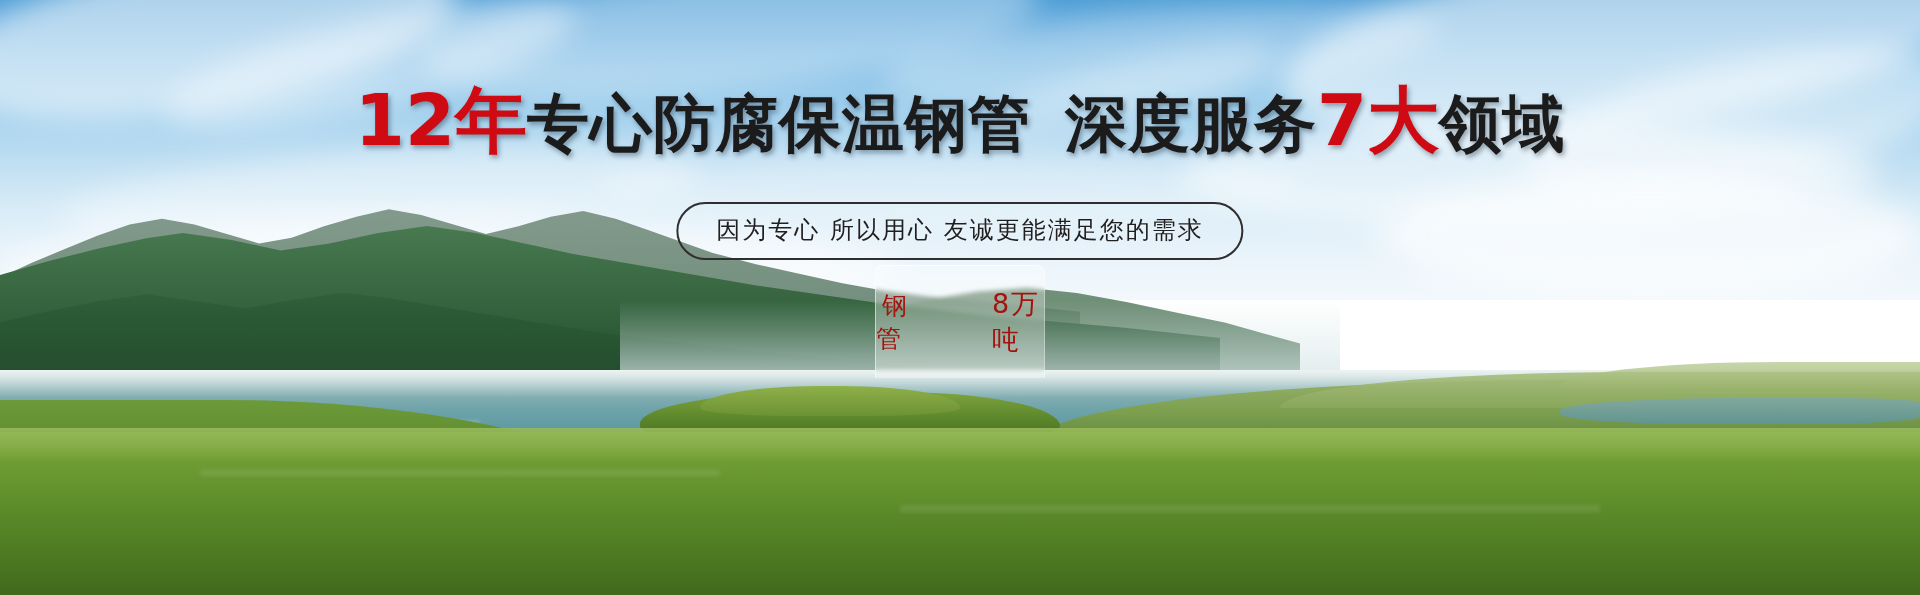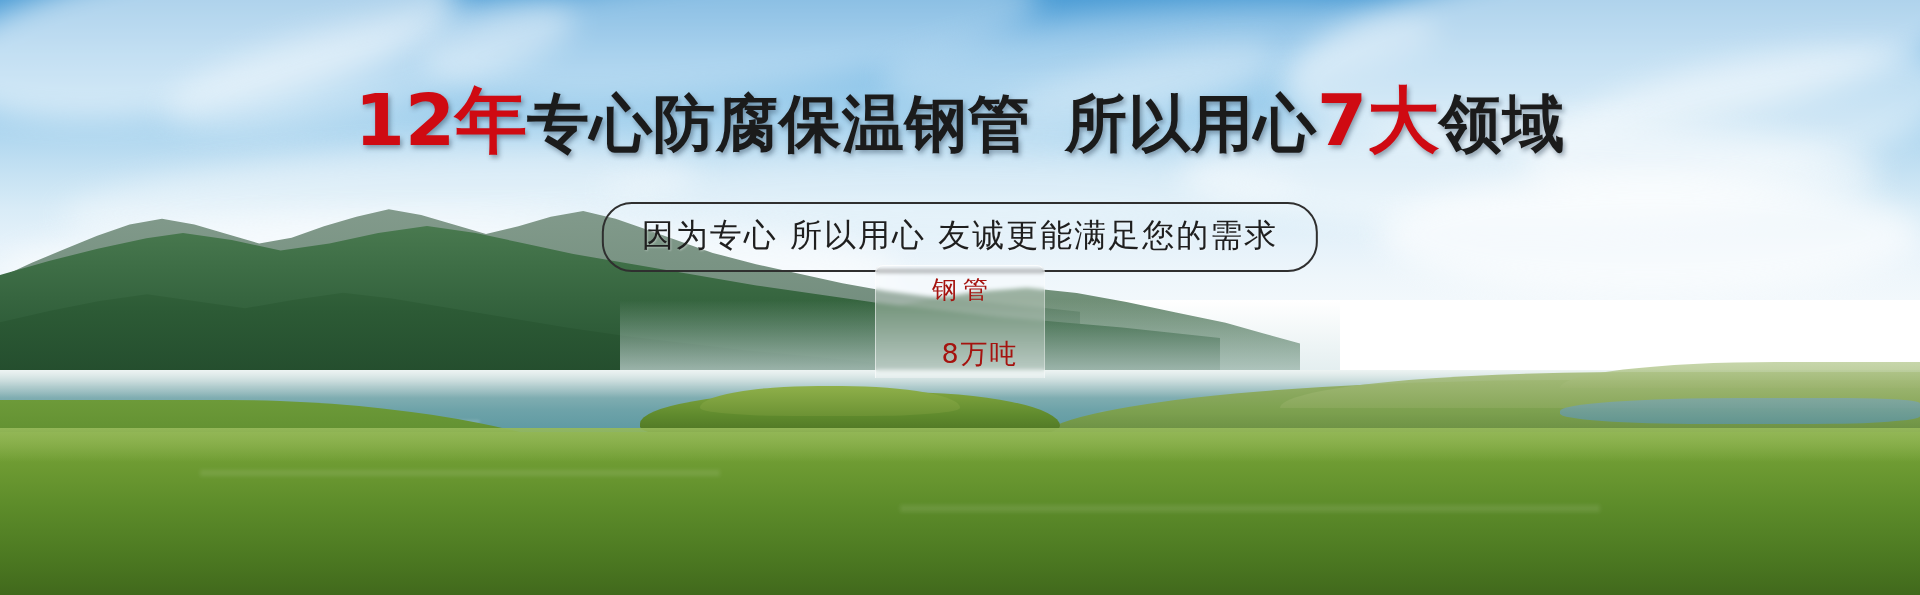--- a/index.html
+++ b/index.html
@@ -176,41 +176,41 @@
   }
   .headline .gap{display:inline-block;width:34px;}
 
   
   .pill{
     position:absolute;left:50%;top:202px;transform:translateX(-50%);
     padding:10px 38px 12px;
     border:2px solid #2f2f2f;
     border-radius:30px;
     font-family:"DejaVu Sans","Liberation Sans",sans-serif;
-    font-size:32px;
+    font-size:24px;
     color:#1f1f1f;
     letter-spacing:2px;
     white-space:nowrap;
     text-shadow:1px 1px 2px rgba(255,255,255,.35);
   }
 
   
   .cards{
     position:absolute;left:50%;top:265px;transform:translateX(-50%);
     display:flex;gap:5px;
   }
   .card{
     width:168px;height:112px;
     background:rgba(255,255,255,.30);
     border-top:1px solid rgba(255,255,255,.75);
     border-left:1px solid rgba(255,255,255,.55);
     border-right:1px solid rgba(255,255,255,.35);
     border-radius:8px 8px 0 0;
     backdrop-filter:blur(2px);
-    display:flex;flex-direction:column;
+    display:flex;
     align-items:center;justify-content:center;
     gap:30px;
     font-family:"DejaVu Sans","Liberation Sans",sans-serif;
     color:#a5130f;
   }
   .card .c-label{font-size:25px;letter-spacing:6px;text-indent:6px;}
   .card .c-value{font-size:27px;letter-spacing:2px;margin-left:40px;}
   .card .c-value sup{font-size:16px;vertical-align:super;}
 </style>
 </head>
@@ -255,21 +255,21 @@
   <div class="island"></div>
   <div class="island2"></div>
 
   <div class="grass-left"></div>
   <div class="grass"></div>
   <div class="grass-top"></div>
   <div class="grass-tex" style="left:200px;top:470px;width:520px;height:6px;"></div>
   <div class="grass-tex" style="left:900px;top:505px;width:700px;height:7px;"></div>
 
   <div class="headline">
-    <span class="num">12</span><span class="num">年</span><span>专心防腐保温钢管</span><span class="gap"></span><span>所以用心</span><span class="num">7</span><span class="num">大</span><span>领域</span>
+    <span class="num">12</span><span class="num">年</span><span>专心防腐保温钢管</span><span class="gap"></span><span>深度服务</span><span class="num">7</span><span class="num">大</span><span>领域</span>
   </div>
 
   <div class="pill">
     <span>因为专心 所以用心  友诚更能满足您的需求</span>
   </div>
 
   <div class="cards">
 
     <div class="card">
       <div class="c-label">钢管</div>

